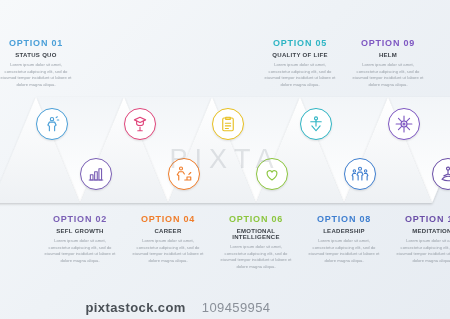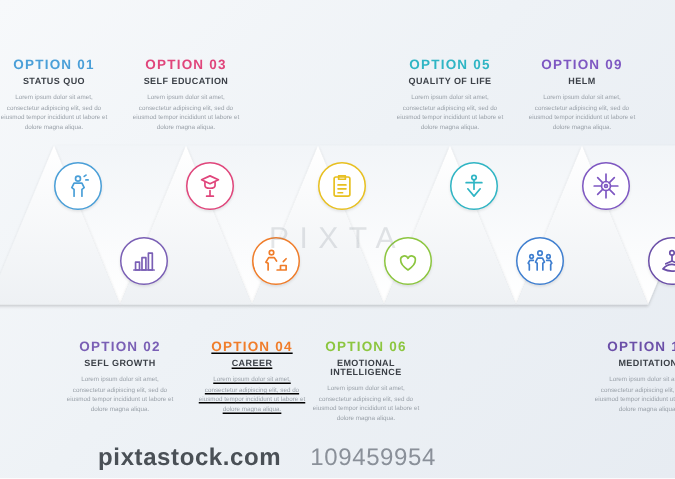--- a/index.html
+++ b/index.html
@@ -15,26 +15,26 @@
     background:linear-gradient(135deg,#f7f9fb 0%,#eef2f6 45%,#e7ecf2 100%);
     overflow:hidden;
   }
   
   .wm-center{
     position:absolute;left:0;top:0;width:450px;height:319px;
     display:flex;align-items:center;justify-content:center;
     pointer-events:none;
   }
   .wm-center span{
-    font-size:20px;letter-spacing:7px;color:rgba(120,130,140,0.20);
+    font-size:27px;letter-spacing:7px;color:rgba(120,130,140,0.20);
     font-weight:400;
   }
   .wm-bottom{
     position:absolute;left:0;bottom:4px;width:356px;
-    text-align:center;font-size:16px;color:#6f7780;letter-spacing:0.4px;
+    text-align:center;font-size:13px;color:#6f7780;letter-spacing:0.4px;
     pointer-events:none;
   }
   .wm-bottom .pk{font-weight:bold;color:#4a5056;}
   .wm-bottom .id{color:#8a9099;}
 
   
   .band{
     position:absolute;left:0;top:95px;width:450px;height:120px;
   }
   .tri-svg{position:absolute;left:0;top:0;}
@@ -45,21 +45,21 @@
   }
   .col .opt{
     font-size:9px;font-weight:bold;letter-spacing:0.8px;
   }
   .col .ttl{
     font-size:6px;font-weight:bold;color:#3c4148;margin-top:4px;letter-spacing:0.3px;
   }
   .col .desc{
     font-size:4.2px;line-height:1.55;color:#9aa1a9;margin-top:4px;padding:0 4px;
   }
-  .col-bottom .opt{margin-top:16px;}
+  .col-bottom .opt{margin-top:4px;}
   .col-bottom .ttl{margin-top:4px;}
 
   .icon-wrap{
     position:absolute;width:30px;height:30px;border-radius:50%;
     background:#ffffff;border:1.6px solid #ccc;
     display:flex;align-items:center;justify-content:center;
     box-shadow:0 1px 2px rgba(0,0,0,0.10);
   }
   .icon-wrap svg{display:block;}
 </style>
@@ -173,49 +173,49 @@
         <path d="M12 7v5M12 12l-5.5 2.5M12 12l5.5 2.5"></path>
         <path d="M4 19c2.5-3 5-4 8-4s5.5 1 8 4c-3 1.5-5.5 2-8 2s-5-0.5-8-2z"></path>
     </svg>
   </div>
 
   <div class="col" style="left:-4px;top:38px;">
     <div class="opt" style="color:#4a9fd8;">OPTION 01</div>
     <div class="ttl">STATUS QUO</div>
     <div class="desc">Lorem ipsum dolor sit amet, consectetur adipiscing elit, sed do eiusmod tempor incididunt ut labore et dolore magna aliqua.</div>
   </div>
-  <div class="col" style="left:84px;top:38px;">
-    <div class="opt" style="color:#e0457b;">OPTION 03</div>
-    <div class="ttl">SELF EDUCATION</div>
-    <div class="desc">Lorem ipsum dolor sit amet, consectetur adipiscing elit, sed do eiusmod tempor incididunt ut labore et dolore magna aliqua.</div>
-  </div>
   <div class="col" style="left:260px;top:38px;">
     <div class="opt" style="color:#2fb5c4;">OPTION 05</div>
     <div class="ttl">QUALITY OF LIFE</div>
     <div class="desc">Lorem ipsum dolor sit amet, consectetur adipiscing elit, sed do eiusmod tempor incididunt ut labore et dolore magna aliqua.</div>
   </div>
   <div class="col" style="left:348px;top:38px;">
     <div class="opt" style="color:#7e57c2;">OPTION 09</div>
     <div class="ttl">HELM</div>
     <div class="desc">Lorem ipsum dolor sit amet, consectetur adipiscing elit, sed do eiusmod tempor incididunt ut labore et dolore magna aliqua.</div>
   </div>
 
   <div class="col col-bottom" style="left:40px;top:210px;">
     <div class="opt" style="color:#7a5fb5;">OPTION 02</div>
     <div class="ttl">SEFL GROWTH</div>
     <div class="desc">Lorem ipsum dolor sit amet, consectetur adipiscing elit, sed do eiusmod tempor incididunt ut labore et dolore magna aliqua.</div>
   </div>
-  <div class="col col-bottom" style="left:128px;top:210px;text-decoration:underline;">
+  <div class="col col-bottom" style="left:128px;top:210px;">
     <div class="opt" style="color:#f07d2a;">OPTION 04</div>
     <div class="ttl">CAREER</div>
     <div class="desc">Lorem ipsum dolor sit amet, consectetur adipiscing elit, sed do eiusmod tempor incididunt ut labore et dolore magna aliqua.</div>
   </div>
-  <div class="col col-bottom" style="left:204px;top:210px;">
+  <div class="col col-bottom" style="left:216px;top:210px;">
     <div class="opt" style="color:#8cc63f;">OPTION 06</div>
     <div class="ttl">EMOTIONAL INTELLIGENCE</div>
+    <div class="desc">Lorem ipsum dolor sit amet, consectetur adipiscing elit, sed do eiusmod tempor incididunt ut labore et dolore magna aliqua.</div>
+  </div>
+  <div class="col col-bottom" style="left:304px;top:210px;">
+    <div class="opt" style="color:#3f7fd0;">OPTION 08</div>
+    <div class="ttl">LEADERSHIP</div>
     <div class="desc">Lorem ipsum dolor sit amet, consectetur adipiscing elit, sed do eiusmod tempor incididunt ut labore et dolore magna aliqua.</div>
   </div>
   <div class="col col-bottom" style="left:392px;top:210px;">
     <div class="opt" style="color:#6b4fa8;">OPTION 10</div>
     <div class="ttl">MEDITATION</div>
     <div class="desc">Lorem ipsum dolor sit amet, consectetur adipiscing elit, sed do eiusmod tempor incididunt ut labore et dolore magna aliqua.</div>
   </div>
 
   <div class="wm-center">
     <span>PIXTA</span>

